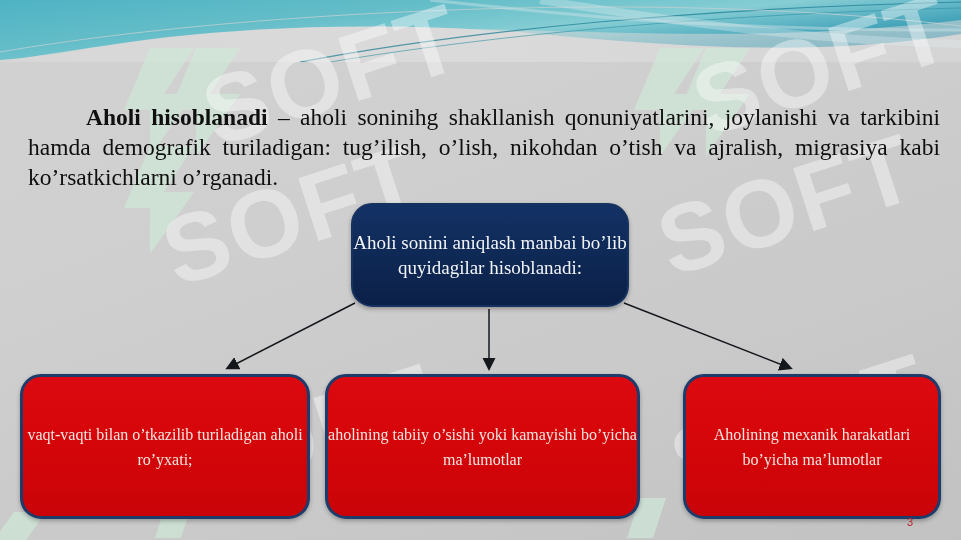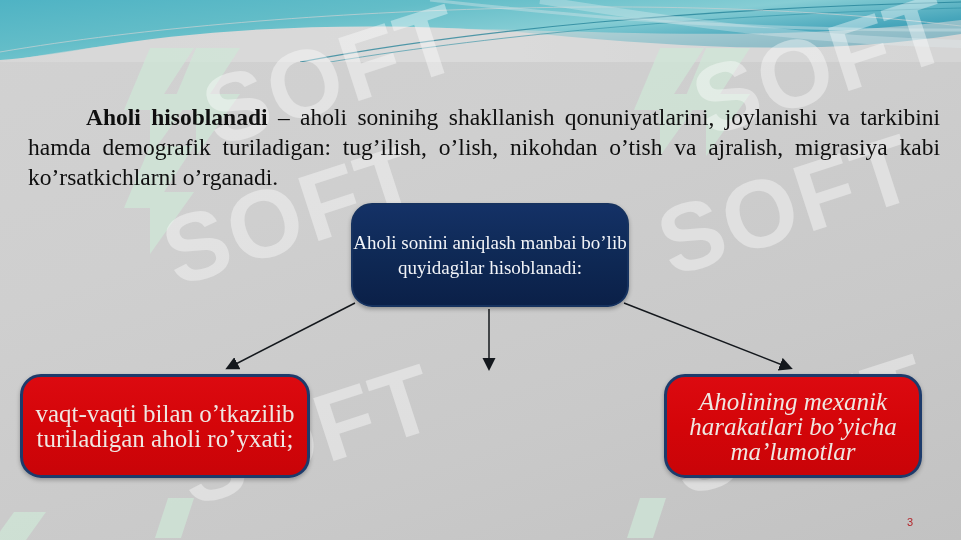--- a/index.html
+++ b/index.html
@@ -84,31 +84,31 @@
     height: 104px;
     background: linear-gradient(180deg, #143166 0%, #0f2a57 45%, #0b2048 100%);
     border: 2px solid #16325f;
     color: #f2f4f8;
     font-size: 19px;
     line-height: 25px;
     box-shadow: 0 2px 4px rgba(0,0,0,0.30);
   }
   .node-red {
     top: 374px;
-    height: 104px;
+    height: 145px;
     background: linear-gradient(180deg, #dc0a10 0%, #d40509 50%, #c90408 100%);
     border: 3px solid #1d3b6b;
     color: #efe7e2;
-    font-size: 25px;
+    font-size: 16px;
     line-height: 25px;
     box-shadow: 0 2px 4px rgba(0,0,0,0.28);
   }
   .node-red-1 { left: 20px;  width: 290px; }
   .node-red-2 { left: 325px; width: 315px; }
-  .node-red-3 { left: 664px; width: 258px; font-style: italic; }
+  .node-red-3 { left: 683px; width: 258px; }
 
   .arrows {
     position: absolute;
     left: 0; top: 0;
     width: 961px; height: 540px;
     pointer-events: none;
   }
 
   .page-num {
     position: absolute;
@@ -190,20 +190,23 @@
   </svg>
 
   <div class="node node-top">
     <span>Aholi sonini aniqlash manbai bo’lib quyidagilar hisoblanadi:</span>
   </div>
 
   <div class="node node-red node-red-1">
     <span>vaqt-vaqti bilan o’tkazilib turiladigan aholi ro’yxati;</span>
   </div>
 
+  <div class="node node-red node-red-2">
+    <span>aholining tabiiy o’sishi yoki kamayishi bo’yicha ma’lumotlar</span>
+  </div>
 
   <div class="node node-red node-red-3">
     <span>Aholining mexanik harakatlari bo’yicha ma’lumotlar</span>
   </div>
 
   <div class="page-num">3</div>
 
 </div>
 
 </body></html>

